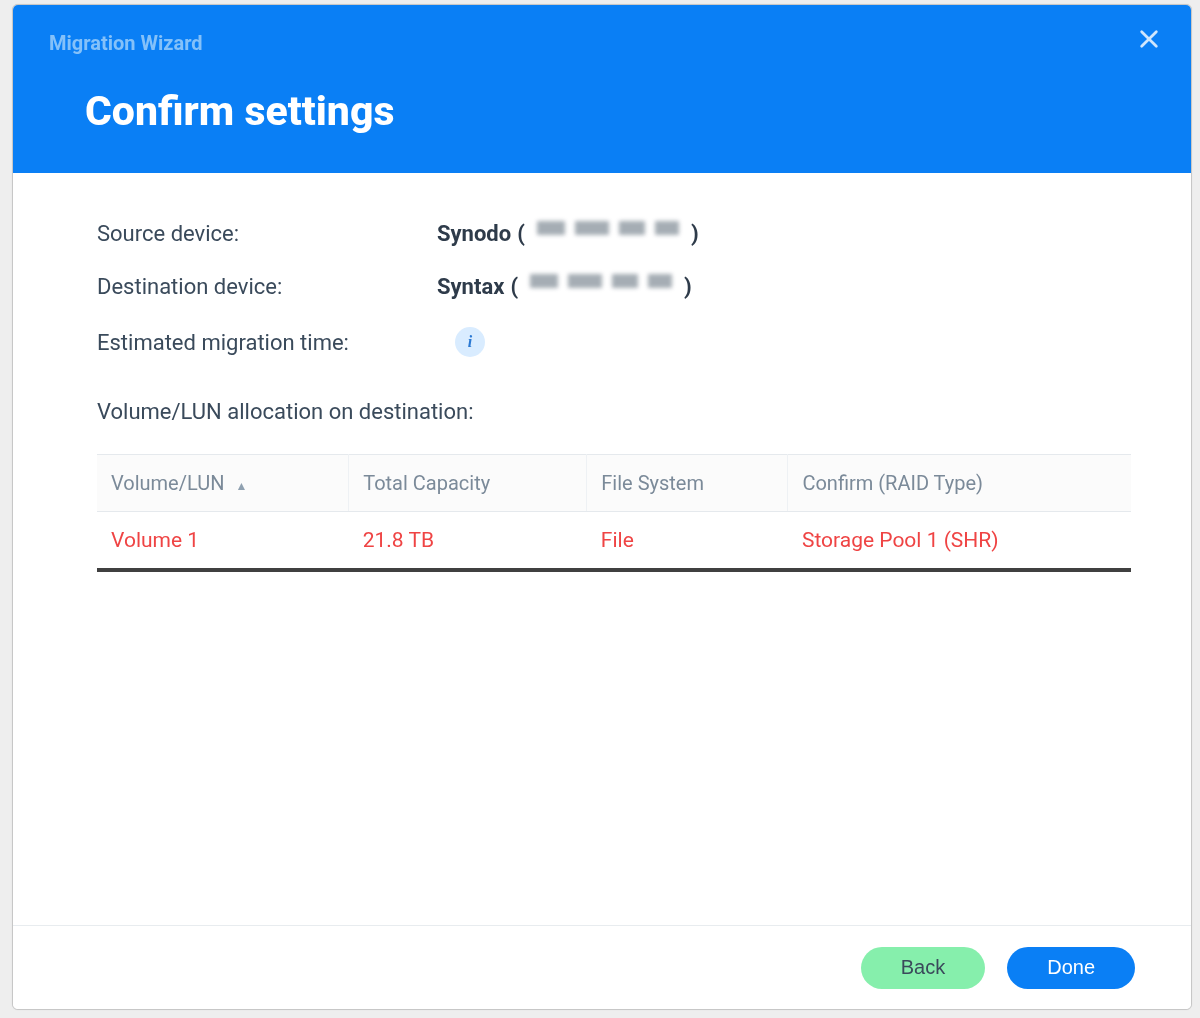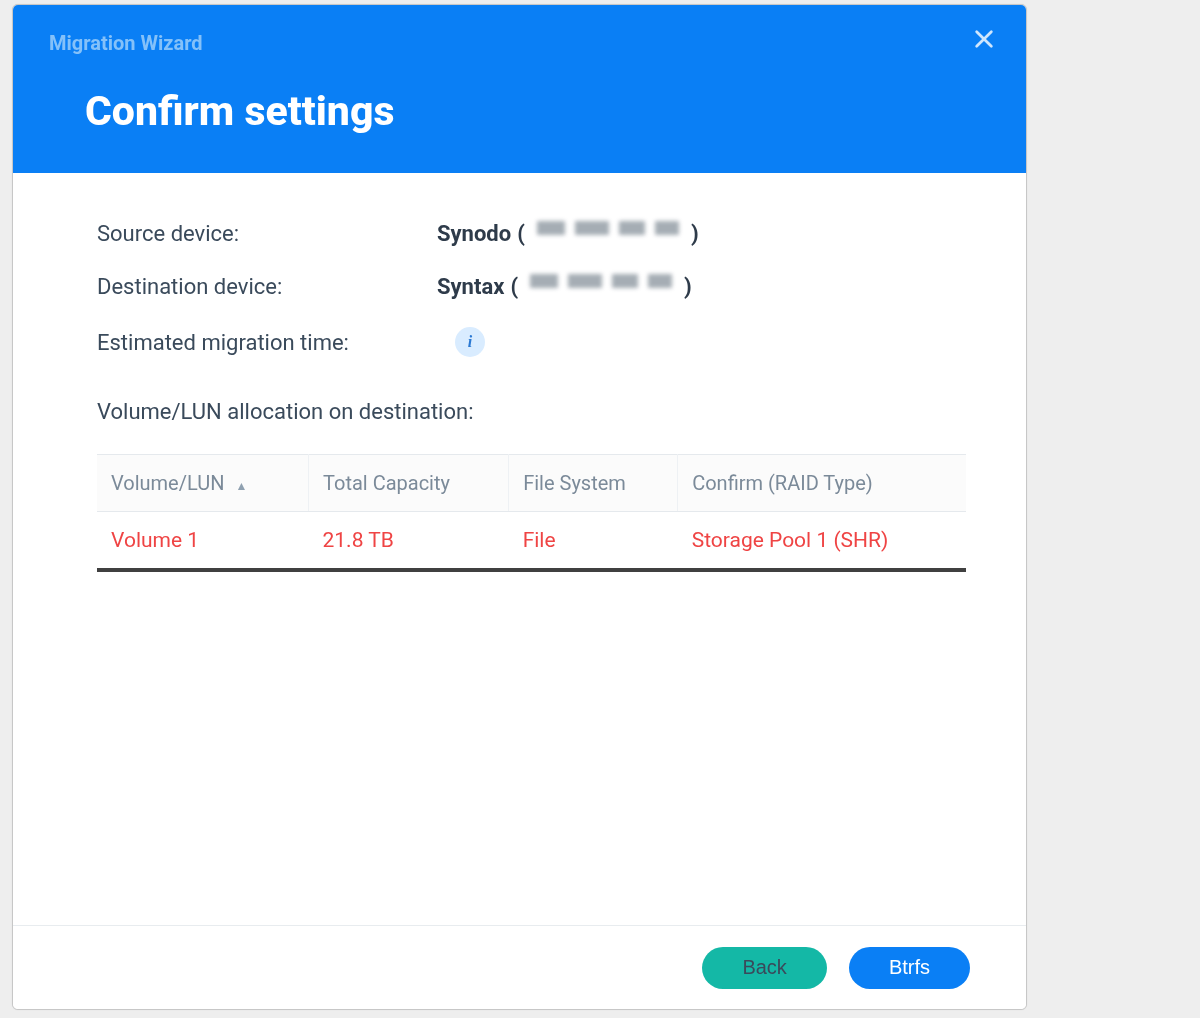--- a/index.html
+++ b/index.html
@@ -1,18 +1,18 @@
 <!DOCTYPE html>
 <html><head>
 <meta charset="utf-8">
 <style>
 * { box-sizing: border-box; margin: 0; padding: 0; }
 html, body { width: 1200px; height: 1018px; font-family: -apple-system, BlinkMacSystemFont, "Segoe UI", Roboto, "Helvetica Neue", Arial, sans-serif; background: #eee; }
 .window {
-  position: absolute; left: 12px; top: 4px; width: 1015px; height: 1006px;
+  position: absolute; left: 12px; top: 4px; width: 1180px; height: 1006px;
   background: #fff; border: 1px solid #c7c7c7; border-radius: 6px; overflow: hidden;
   box-shadow: 0 0 1px rgba(0,0,0,.15);
   display: flex; flex-direction: column;
 }
 .header {
   background: #0a7ff5; 
   color: #fff; padding: 0 36px; height: 168px; position: relative;
 }
 .header .title-small {
   font-size: 20px; font-weight: 700; color: #84c1f9; padding-top: 26px;
@@ -50,21 +50,21 @@
   border-top: 1px solid #e5e9ed; border-bottom: 1px solid #e5e9ed; border-right: 1px solid #eef1f4;
 }
 .table thead th:last-child { border-right: none; }
 .table tbody td { padding: 16px 14px; font-size: 21px; color: #ef4444; border-bottom: 4px solid #404040; }
 .sort-caret { margin-left: 6px; font-size: 12px; color: #8fa0b0; }
 .footer {
   height: 84px; border-top: 1px solid #e8ecef; display: flex; justify-content: flex-end;
   align-items: center; padding: 0 56px; gap: 22px; background: #fff;
 }
 .btn { height: 42px; padding: 0 40px; font-size: 20px; border-radius: 21px; border: none; cursor: pointer; }
-.btn-secondary { background: #14b8a6; color: #3a4a5b; }
+.btn-secondary { background: #86efac; color: #3a4a5b; }
 .btn-primary { background: #0a7ff5; color: #fff; font-weight: 500; }
 </style>
 </head>
 <body>
 
 <div class="window">
 
   <div class="header">
     <div class="title-small">Migration Wizard</div>
     <div class="title-big">Confirm settings</div>
@@ -136,16 +136,16 @@
           <td>File</td>
           <td>Storage Pool 1 (SHR)</td>
         </tr>
       </tbody>
     </table>
 
   </div>
 
   <div class="footer">
     <button class="btn btn-secondary">Back</button>
-    <button class="btn btn-primary">Btrfs</button>
+    <button class="btn btn-primary">Done</button>
   </div>
 
 </div>
 
 </body></html>

